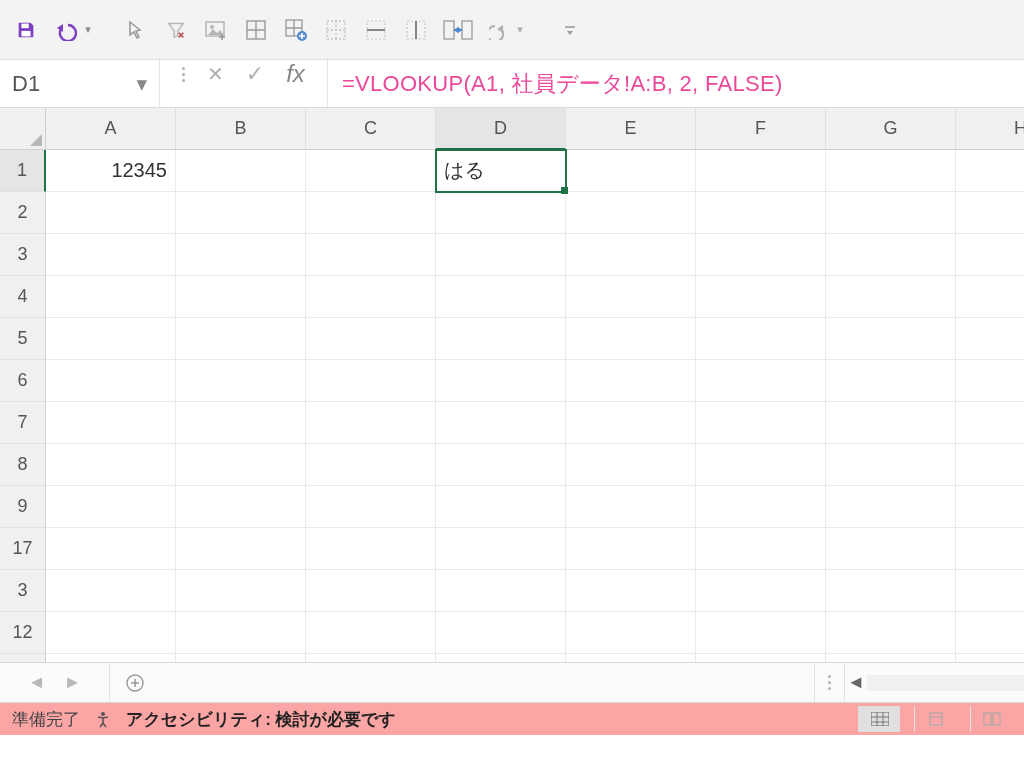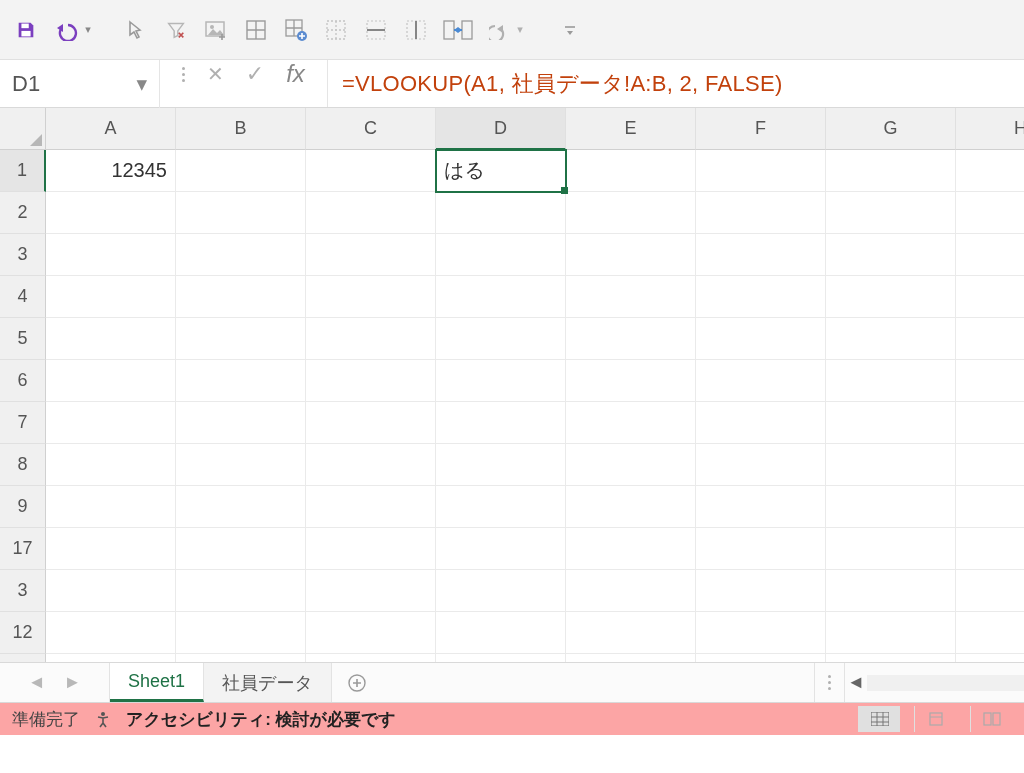--- a/index.html
+++ b/index.html
@@ -43,21 +43,21 @@
     color:#b0b0b0;
   }
   .fx-label { font-style: italic; color:#888; font-size:24px; }
   .formula-input {
     flex: 1 1 auto;
     height: 100%;
     display:flex; align-items:center;
     padding: 0 14px;
     border-left: 1px solid #e5e5e5;
     font-size: 22px;
-    color: #c2410c;
+    color: #ec4899;
     letter-spacing: 0.3px;
     white-space: nowrap; overflow:hidden;
   }
 
   
   .gridwrap {
     position: relative;
     width: 1024px;
     height: 555px; 
     overflow: hidden;
@@ -405,24 +405,20 @@
       <div class="cell"></div>
       <div class="cell"></div>
     </div>
 </div>
 
 <div class="tabsrow">
   <div class="tab-nav">
     <span>◄</span>
     <span>►</span>
   </div>
-  <div id="tabs-holder" style="display:flex;">
-      <div class="tab active">Sheet1</div>
-      <div class="tab">社員データ</div>
-    </div>
   <div class="tab-add">
     <svg width="20" height="20" viewBox="0 0 20 20">
         <circle cx="10" cy="10" r="8" fill="none" stroke="#9a9a9a" stroke-width="1.4"></circle>
         <path stroke="#9a9a9a" stroke-width="1.6" d="M10 6v8M6 10h8"></path>
       </svg>
   </div>
   <div class="tabs-spacer"></div>
   <div class="tabs-handle">
       <span class="dots-v">
         <i></i>

